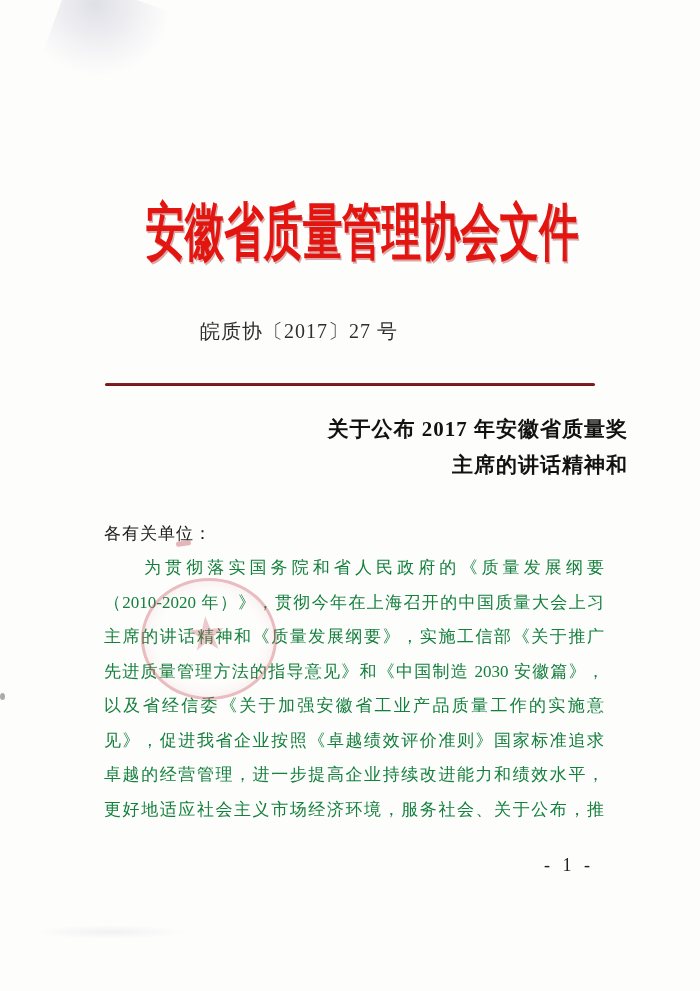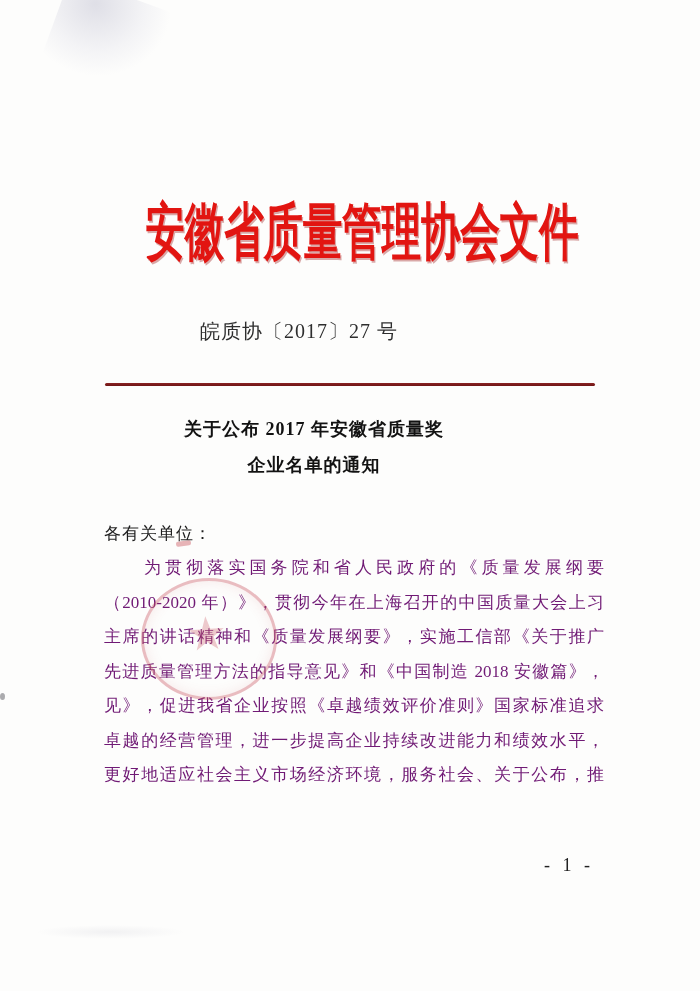--- a/index.html
+++ b/index.html
@@ -51,23 +51,23 @@
     letter-spacing: 1px;
   }
   .red-rule {
     position: absolute; left: 105px; top: 383px; width: 490px; height: 3px;
     background: linear-gradient(to bottom, #8a2424, #6e1414);
     border-radius: 2px;
   }
   
   .notice-title {
     position: absolute; left: 0; top: 411px; width: 628px;
-    text-align: center;
+    text-align: right;
     font-weight: bold; color: #121212;
-    font-size: 18px; line-height: 36px;
+    font-size: 21px; line-height: 36px;
     letter-spacing: 1px;
   }
   
   .seal {
     position: absolute; left: 141px; top: 578px; width: 130px; height: 116px;
     border: 3px solid rgba(201,82,94,0.38);
     border-radius: 50%;
     box-shadow: inset 0 0 14px rgba(201,82,94,0.12);
     z-index: 3;
   }
@@ -91,21 +91,21 @@
     letter-spacing: 1px;
     color: #1d1d1d;
     z-index: 2;
   }
   .body-block {
     position: absolute; left: 104px; top: 551px; width: 500px;
     z-index: 2;
   }
   .bline {
     font-size: 17px; line-height: 34.5px; height: 34.5px;
-    color: #701a75;
+    color: #15803d;
     text-align: justify;
     text-align-last: justify;
     overflow: hidden;
   }
   .bline.indent { padding-left: 40px; }
   .page-number {
     position: absolute; right: 106px; top: 853px;
     font-size: 18px; line-height: 24px;
     letter-spacing: 4px;
     color: #222;
@@ -124,35 +124,36 @@
   <div class="org-title-wrap">
     <span class="org-title">安徽省质量管理协会文件</span>
   </div>
 
   <div class="doc-number">皖质协〔2017〕27 号</div>
 
   <div class="red-rule"></div>
 
   <div class="notice-title">
     <div>关于公布 2017 年安徽省质量奖</div>
-    <div>企业名单的通知</div>
+    <div>主席的讲话精神和</div>
   </div>
 
   <div class="seal-tick"></div>
   <div class="seal">
     <span class="seal-star">★</span>
   </div>
 
   <div class="salutation">各有关单位：</div>
 
   <div class="body-block">
     <div class="bline indent">为贯彻落实国务院和省人民政府的《质量发展纲要</div>
     <div class="bline">（2010-2020 年）》，贯彻今年在上海召开的中国质量大会上习</div>
     <div class="bline">主席的讲话精神和《质量发展纲要》，实施工信部《关于推广</div>
-    <div class="bline">先进质量管理方法的指导意见》和《中国制造 2018 安徽篇》，</div>
+    <div class="bline">先进质量管理方法的指导意见》和《中国制造 2030 安徽篇》，</div>
+    <div class="bline">以及省经信委《关于加强安徽省工业产品质量工作的实施意</div>
     <div class="bline">见》，促进我省企业按照《卓越绩效评价准则》国家标准追求</div>
     <div class="bline">卓越的经营管理，进一步提高企业持续改进能力和绩效水平，</div>
     <div class="bline">更好地适应社会主义市场经济环境，服务社会、关于公布，推</div>
   </div>
 
   <div class="page-number">- 1 -</div>
 
 </div>
 
 </body></html>

